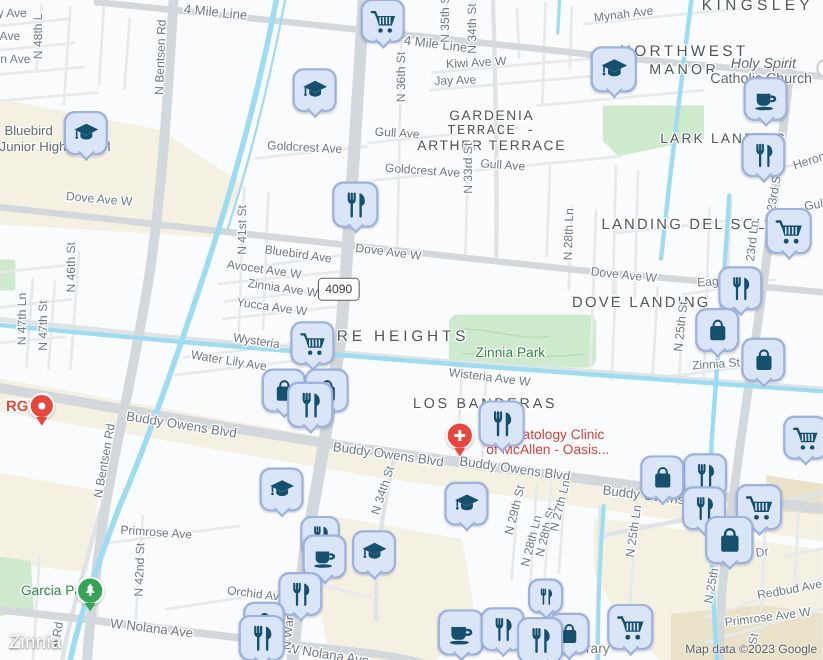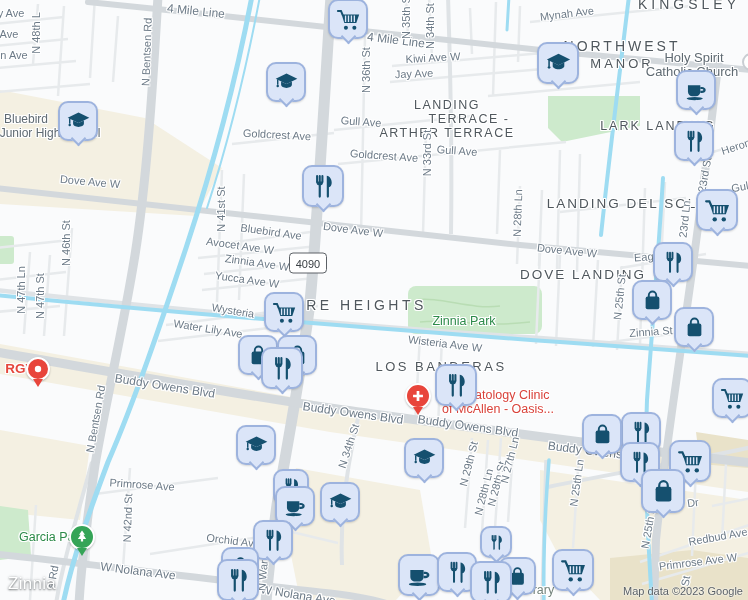--- a/index.html
+++ b/index.html
@@ -165,31 +165,31 @@
       <div class="lbl street" style="left: 736px; top: 147px; transform: translate(-50%, -50%) rotate(-18deg);">Heron</div>
       <div class="lbl street" style="left: 741px; top: 187px; transform: translate(-50%, -50%) rotate(-10deg);">Gull</div>
       <div class="lbl street" style="left: 648px; top: 257px; transform: translate(-50%, -50%) rotate(-4deg);">Eagle</div>
       <div class="lbl street" style="left: 651px; top: 332px; transform: translate(-50%, -50%) rotate(-4deg);">Zinnia St</div>
       <div class="lbl street" style="left: 53px; top: 577px; transform: translate(-50%, -50%) rotate(-80deg);">e Rd</div>
       <div class="lbl street" style="left: 264px; top: 564px; transform: translate(-50%, -50%) rotate(-85deg);">N Ware Rd</div>
       <div class="lbl street" style="left: 686px; top: 581px; transform: translate(-50%, -50%) rotate(-80deg);">St</div>
       <div class="lbl neigh" style="left: 622px; top: 46px; font-size: 14px; letter-spacing: 3px; transform: translate(-50%, -50%) rotate(0deg);">NORTHWEST</div>
       <div class="lbl neigh" style="left: 622px; top: 63px; font-size: 13px; letter-spacing: 3px; transform: translate(-50%, -50%) rotate(0deg);">MANOR</div>
       <div class="lbl neigh" style="left: 689px; top: 4px; font-size: 14px; letter-spacing: 4px; transform: translate(-50%, -50%) rotate(0deg);">KINGSLEY</div>
-      <div class="lbl neigh" style="left: 447px; top: 105px; font-size: 12.5px; letter-spacing: 1.5px; transform: translate(-50%, -50%) rotate(0deg);">LANDING</div>
-      <div class="lbl neigh" style="left: 469px; top: 119px; font-size: 12.5px; letter-spacing: 1.5px; transform: translate(-50%, -50%) rotate(0deg);">TERRACE -</div>
+      <div class="lbl neigh" style="left: 447px; top: 105px; font-size: 12.5px; letter-spacing: 1.5px; transform: translate(-50%, -50%) rotate(0deg);">GARDENIA</div>
+      <div class="lbl neigh" style="left: 447px; top: 119px; font-size: 12.5px; letter-spacing: 1.5px; transform: translate(-50%, -50%) rotate(0deg); font-family: Liberation Mono, monospace;">TERRACE -</div>
       <div class="lbl neigh" style="left: 447px; top: 133px; font-size: 12.5px; letter-spacing: 1.5px; transform: translate(-50%, -50%) rotate(0deg);">ARTHER TERRACE</div>
       <div class="lbl neigh" style="left: 658px; top: 126px; font-size: 12.5px; letter-spacing: 2px; transform: translate(-50%, -50%) rotate(0deg);">LARK LANDING</div>
       <div class="lbl neigh" style="left: 622px; top: 204px; font-size: 13.5px; letter-spacing: 2px; transform: translate(-50%, -50%) rotate(0deg);">LANDING DEL SOL</div>
       <div class="lbl neigh" style="left: 541px; top: 275px; font-size: 13.5px; letter-spacing: 2px; transform: translate(-50%, -50%) rotate(0deg); margin-left: 42px;">DOVE LANDING</div>
       <div class="lbl neigh" style="left: 352px; top: 305px; font-size: 14px; letter-spacing: 3.5px; transform: translate(-50%, -50%) rotate(0deg);">WARE HEIGHTS</div>
       <div class="lbl neigh" style="left: 441px; top: 366px; font-size: 13px; letter-spacing: 2.5px; transform: translate(-50%, -50%) rotate(0deg);">LOS BANDERAS</div>
       <div class="lbl poi" style="left: 26px; top: 119px; transform: translate(-50%, -50%) rotate(0deg);">Bluebird</div>
       <div class="lbl poi" style="left: 50px; top: 133px; transform: translate(-50%, -50%) rotate(0deg);">Junior High School</div>
-      <div class="lbl poi" style="left: 694px; top: 57px; font-size: 13px; transform: translate(-50%, -50%) rotate(0deg);">Holy Spirit</div>
+      <div class="lbl poi" style="left: 694px; top: 57px; font-size: 13px; transform: translate(-50%, -50%) rotate(0deg); font-style: italic;">Holy Spirit</div>
       <div class="lbl poi" style="left: 692px; top: 71px; font-size: 13px; transform: translate(-50%, -50%) rotate(0deg);">Catholic Church</div>
       <div class="lbl park" style="left: 464px; top: 321px; transform: translate(-50%, -50%) rotate(0deg);">Zinnia Park</div>
       <div class="lbl park" style="left: 52px; top: 537px; transform: translate(-50%, -50%) rotate(0deg);">Garcia Park</div>
       <div class="lbl lib" style="left: 540px; top: 590px; transform: translate(-50%, -50%) rotate(0deg);">brary</div>
       <div class="lbl red" style="left: 497px; top: 395px; font-size: 12.5px; transform: translate(-50%, -50%) rotate(0deg);">Dermatology Clinic</div>
       <div class="lbl red" style="left: 498px; top: 409px; font-size: 12.5px; transform: translate(-50%, -50%) rotate(0deg);">of McAllen - Oasis...</div>
       <div class="lbl redb" style="left: 20px; top: 369px; font-size: 13.5px; transform: translate(-50%, -50%) rotate(0deg);">RGV</div>
     </div>
   <div>
       <div class="marker" style="left: 328px; top: -1px; width: 40px; z-index: 20;">

